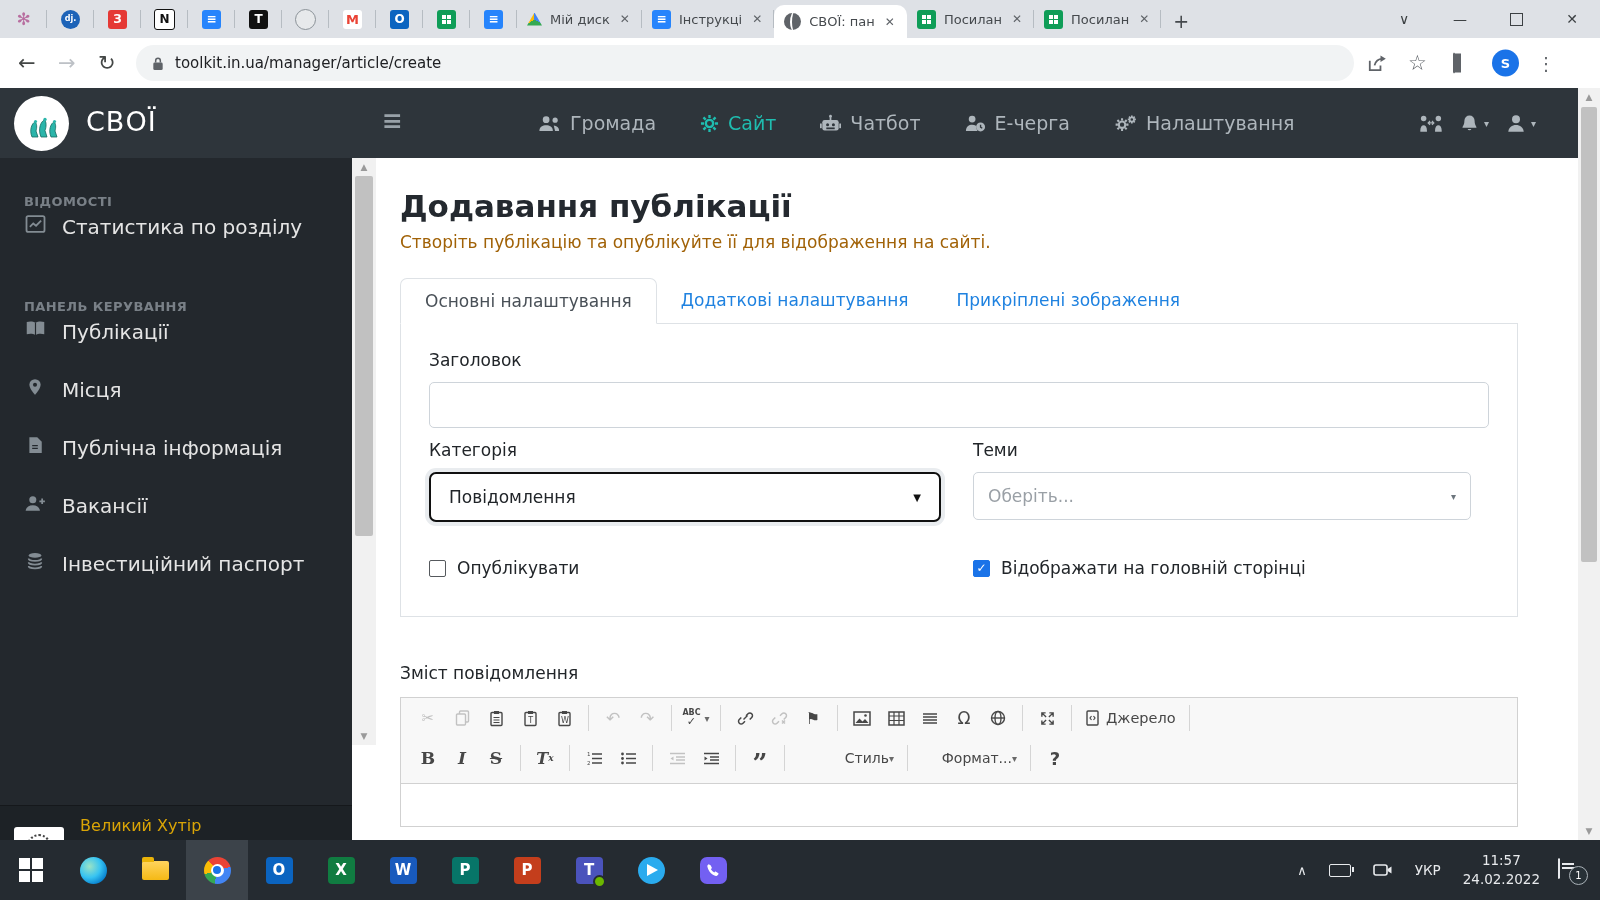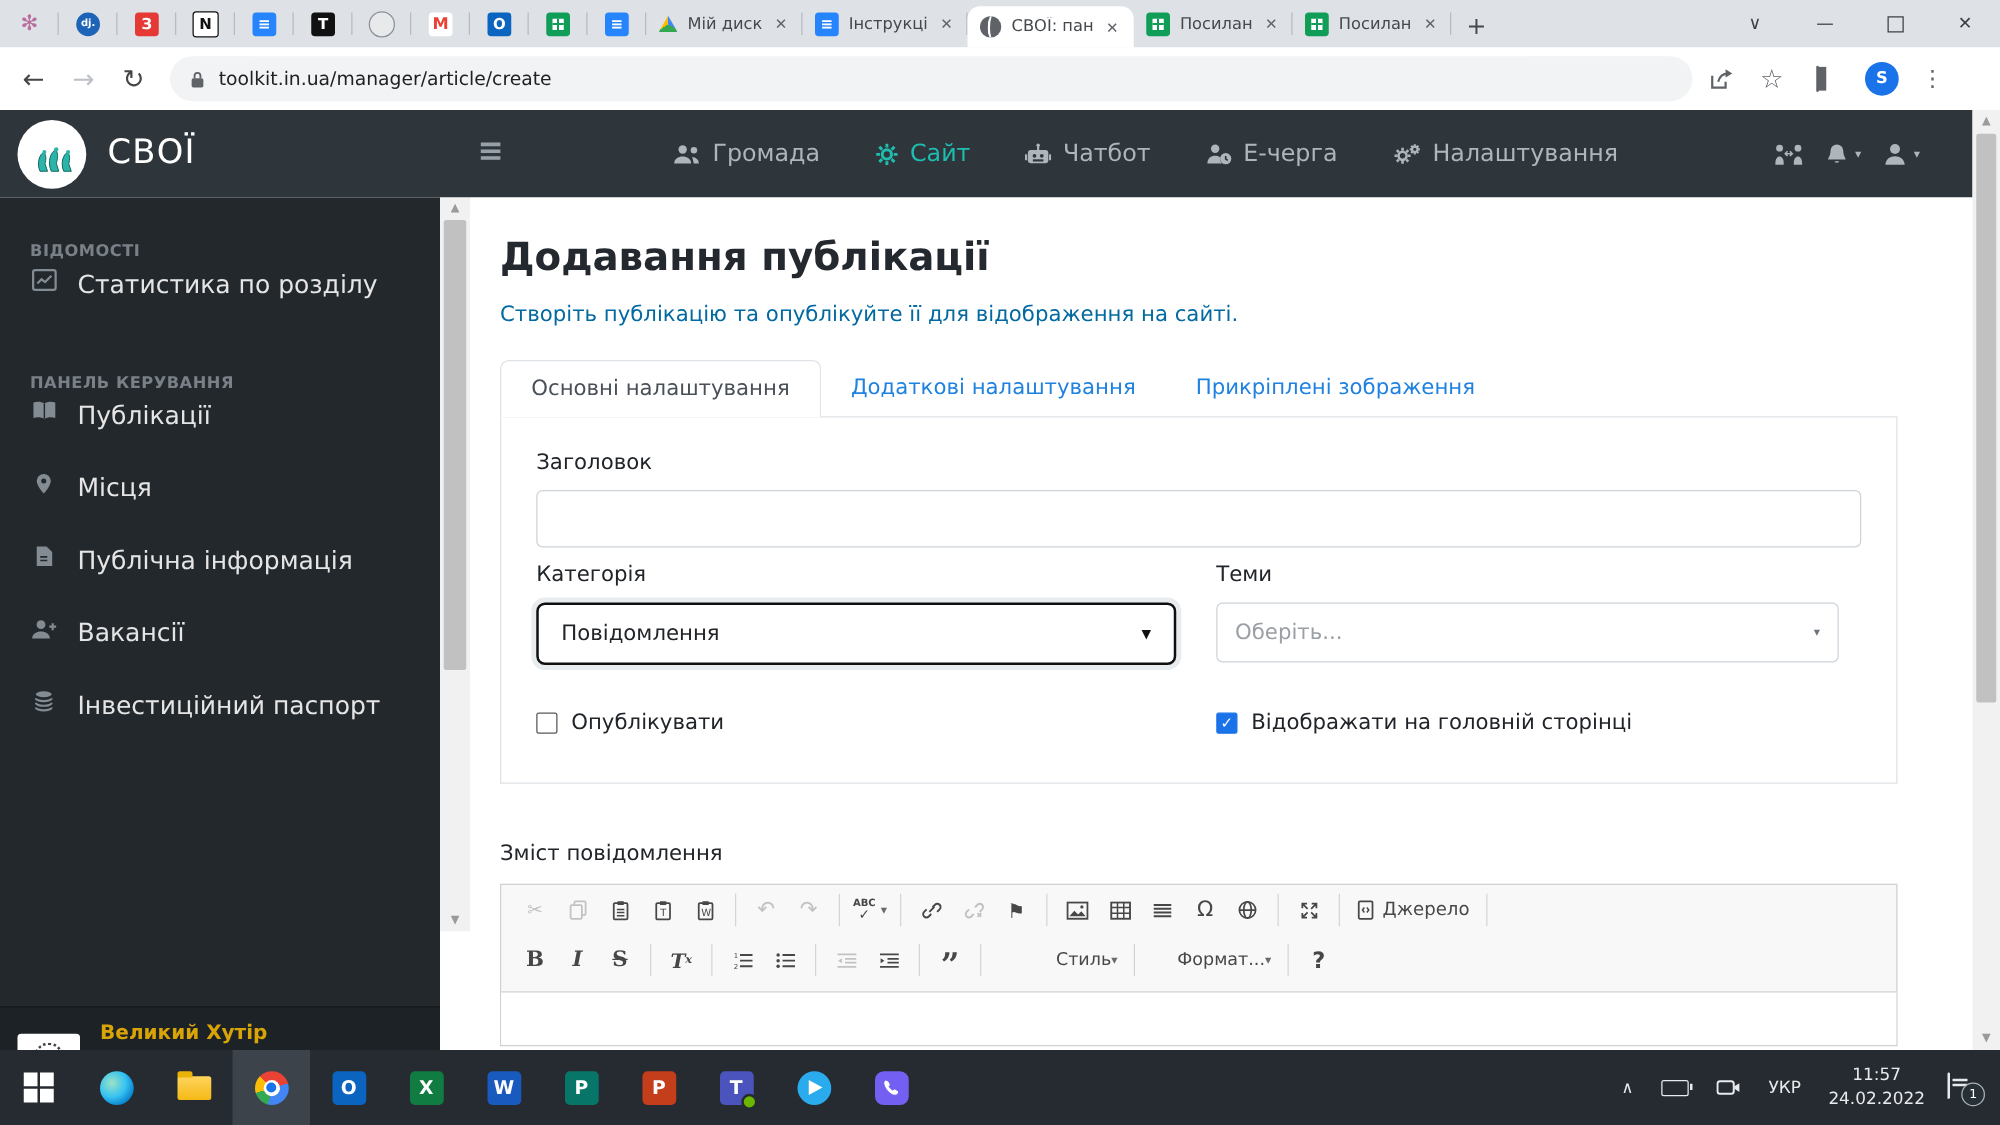--- a/index.html
+++ b/index.html
@@ -69,37 +69,37 @@
   .sidebar{position:absolute;left:0;top:158px;width:352px;height:682px;background:#23282d;box-sizing:border-box;padding:0 0 0 24px}
   .sec-h{margin:36px 0 6px;font-size:13px;font-weight:bold;color:#798087;letter-spacing:.4px}
   .s-item{display:flex;gap:16px;height:58px;font-size:20px;color:#e5e5e5}
   .s-ic{color:#838c93;width:22px;display:flex;justify-content:center}
   .userpanel{position:absolute;left:0;bottom:0;width:352px;height:95px;background:#1d2226;border-top:1px solid #15181b;
      display:flex;align-items:center;box-sizing:border-box;padding:10px 14px}
   .egap{width:52px;height:52px;background:#fff;border-radius:3px;display:flex;flex-direction:column;align-items:center;justify-content:center;gap:1px}
   .egap .e{width:20px;height:20px;border:2px dotted #444;border-radius:50%;color:#d62828;font-weight:bold;font-size:13px;display:flex;align-items:center;justify-content:center}
   .egap .t{font-size:10px;font-weight:bold;color:#111;border-bottom:2px solid #d62828;line-height:1.1}
   .uinfo{margin-left:16px}
-  .uname{font-size:16px;font-weight:bold;color:#d9a406}
+  .uname{font-size:16px;font-weight:normal;color:#d9a406}
   .urole{display:flex;align-items:center;gap:7px;font-size:13.5px;color:#8f979d;margin-top:4px}
   .umode{font-size:13.5px;color:#8f979d;margin-top:3px}
 
   
   .sb-scroll{position:absolute;left:352px;top:158px;width:24px;height:587px;background:#f1f1f1}
   .pg-scroll{position:absolute;left:1578px;top:88px;width:22px;height:752px;background:#f1f1f1}
   .scr-arrow{height:18px;display:flex;align-items:center;justify-content:center;font-size:9px;color:#9a9a9a}
   .scr-thumb{position:absolute;left:3px;right:3px;background:#c1c1c1;border-radius:2px}
   .sb-scroll .scr-thumb{top:18px;height:360px}
   .pg-scroll .scr-thumb{top:19px;height:455px}
   .arr-bottom{position:absolute;bottom:0;left:0;right:0}
 
   
   .main{position:absolute;left:376px;top:158px;width:1202px;height:682px;background:#fff;box-sizing:border-box;padding:30px 0 0 24px;overflow:hidden}
   .pg-title{font-size:31px;font-weight:600;color:#24292f}
-  .pg-sub{margin-top:18px;font-size:17px;color:#0369a1}
+  .pg-sub{margin-top:8px;font-size:17px;color:#a16207}
   .tabs{margin-top:26px;display:flex;align-items:flex-start;border-bottom:1px solid #dee2e6;width:1118px}
   .ctab{font-size:17px;padding:12px 24px}
   .ctab.on{border:1px solid #dee2e6;border-bottom:1px solid #fff;border-radius:7px 7px 0 0;color:#495057;margin-bottom:-1px;background:#fff}
   .ctab.off{color:#1f82e0}
   .card{width:1118px;box-sizing:border-box;border:1px solid #dee2e6;border-top:none;padding:26px 28px 38px}
   .flabel{font-size:17px;color:#212529}
   .inp{margin-top:12px;width:1060px;height:46px;border:1px solid #ced4da;border-radius:5px;box-sizing:border-box}
   .frow{display:flex;margin-top:12px}
   .fcol1{width:512px}.fcol2{width:498px;margin-left:32px}
   .sel-cat{margin-top:12px;height:46px;border:2px solid #101010;border-radius:7px;box-shadow:0 0 0 4px #e9ecef;

